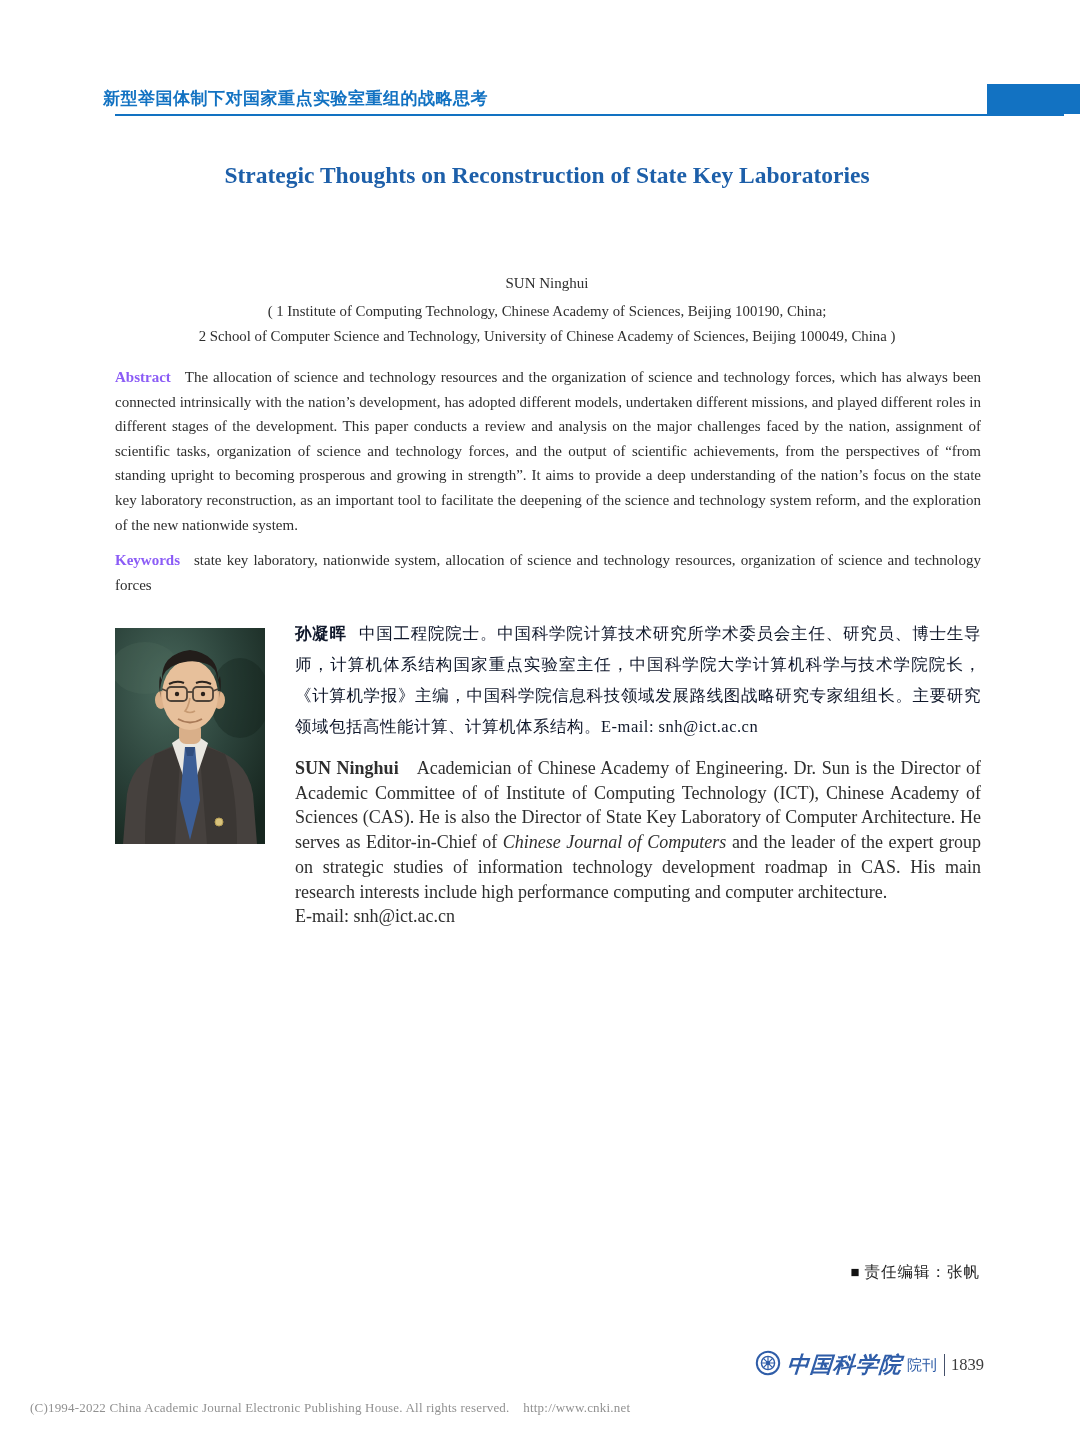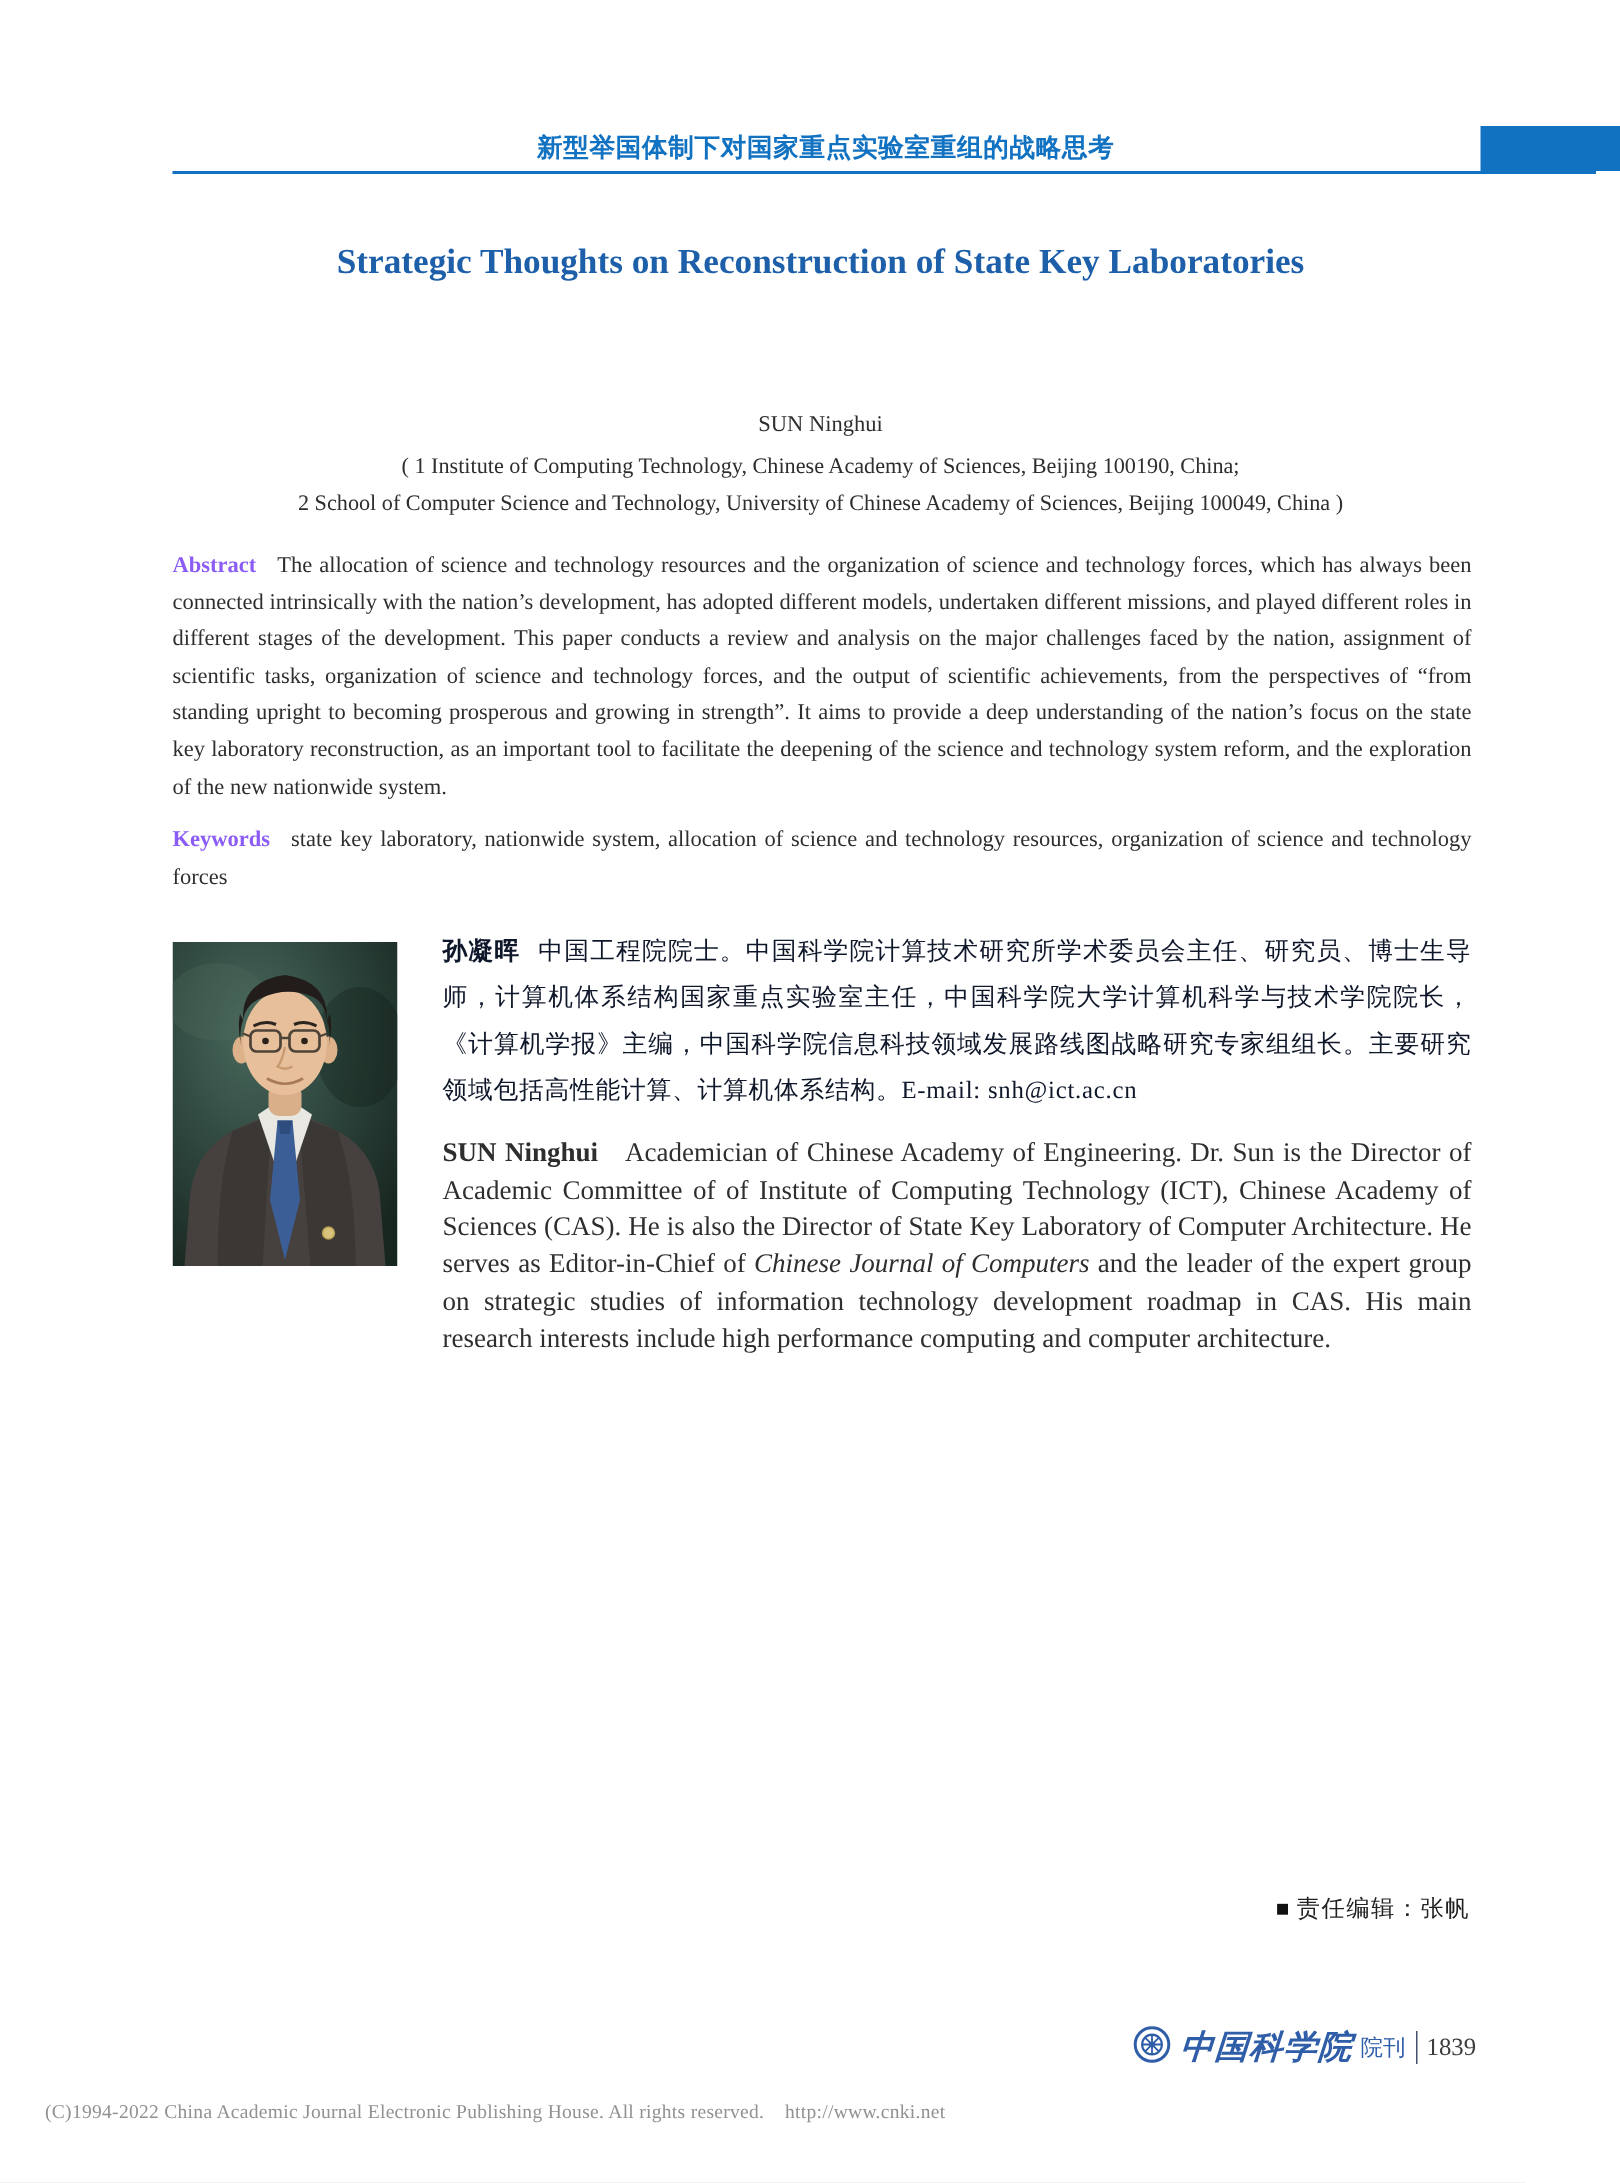--- a/index.html
+++ b/index.html
@@ -10,24 +10,24 @@
     margin: 0 auto;
     background: #ffffff;
     font-family: "Liberation Serif", serif;
     color: #2e2e2e;
     overflow: hidden;
   }
 
   
   .running-header {
     position: absolute;
-    left: 118px;
+    left: 103px;
     top: 86px;
     width: 865px;
-    text-align: center;
+    text-align: left;
     font-family: "Liberation Sans", sans-serif;
     font-weight: 700;
     font-size: 17px;
     line-height: 26px;
     color: #1272c2;
     letter-spacing: 0.5px;
   }
   .header-block {
     position: absolute;
     left: 987px;
@@ -274,20 +274,21 @@
       <path d="M75,70 Q73,80 70,83 Q75,86 80,83" stroke="#c79a72" stroke-width="1.6" fill="none"></path>
       <path d="M63,91 Q75,98 87,91" stroke="#a87a58" stroke-width="1.8" fill="none"></path>
 
       <circle cx="104" cy="194" r="4" fill="#d9c37c" stroke="#b79f55" stroke-width="1"></circle>
     </svg>
   </div>
 
   <div class="bio-text">
     <p class="bio-cn"><span class="bio-name">孙凝晖</span><span>中国工程院院士。中国科学院计算技术研究所学术委员会主任、研究员、博士生导师，计算机体系结构国家重点实验室主任，中国科学院大学计算机科学与技术学院院长，《计算机学报》主编，中国科学院信息科技领域发展路线图战略研究专家组组长。主要研究领域包括高性能计算、计算机体系结构。E-mail: snh@ict.ac.cn</span></p>
     <p class="bio-en"><span class="bio-name">SUN Ninghui</span><span>Academician of Chinese Academy of Engineering. Dr. Sun is the Director of Academic Committee of of Institute of Computing Technology (ICT), Chinese Academy of Sciences (CAS). He is also the Director of State Key Laboratory of Computer Architecture. He serves as Editor-in-Chief of </span><span class="journal-italic">Chinese Journal of Computers</span><span> and the leader of the expert group on strategic studies of information technology development roadmap in CAS. His main research interests include high performance computing and computer architecture.</span></p>
+    <p class="bio-en bio-email">E-mail: snh@ict.ac.cn</p>
   </div>
 
   <div class="editor-line"><span class="editor-marker">■</span><span>责任编辑：张帆</span></div>
 
   <div class="footer-brand">
     <span class="brand-emblem">
       <svg width="26" height="26" viewBox="0 0 26 26" xmlns="http://www.w3.org/2000/svg">
         <circle cx="13" cy="13" r="11.2" fill="none" stroke="#2f5da8" stroke-width="2"></circle>
         <circle cx="13" cy="13" r="6.6" fill="none" stroke="#2f5da8" stroke-width="1.4"></circle>
         <path d="M13,6.4 L13,19.6 M6.4,13 L19.6,13 M8.4,8.4 L17.6,17.6 M17.6,8.4 L8.4,17.6" stroke="#2f5da8" stroke-width="1.2"></path>

